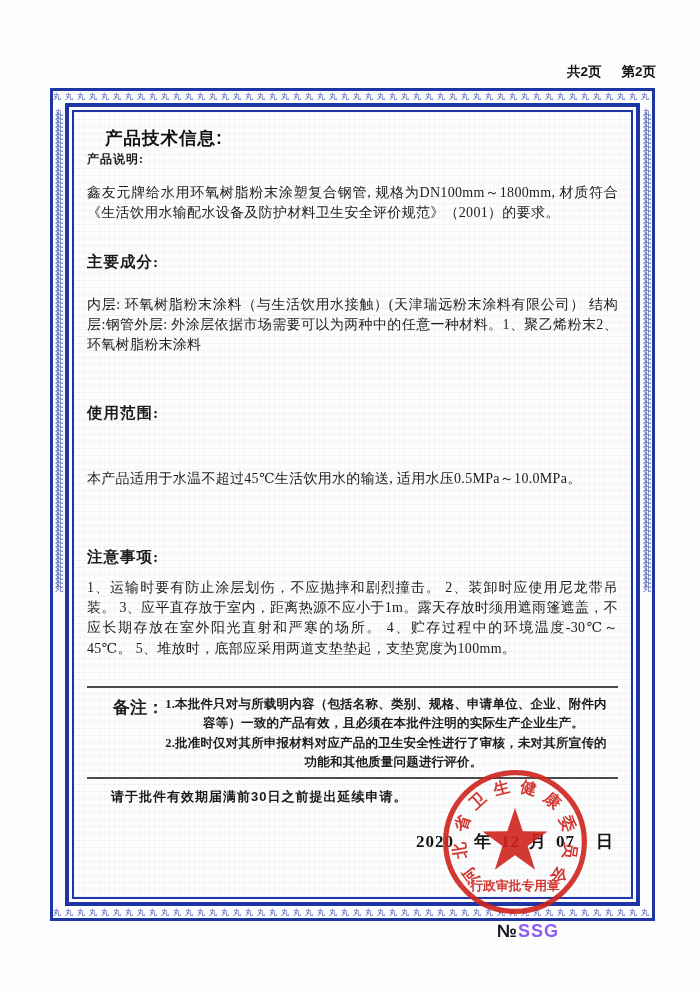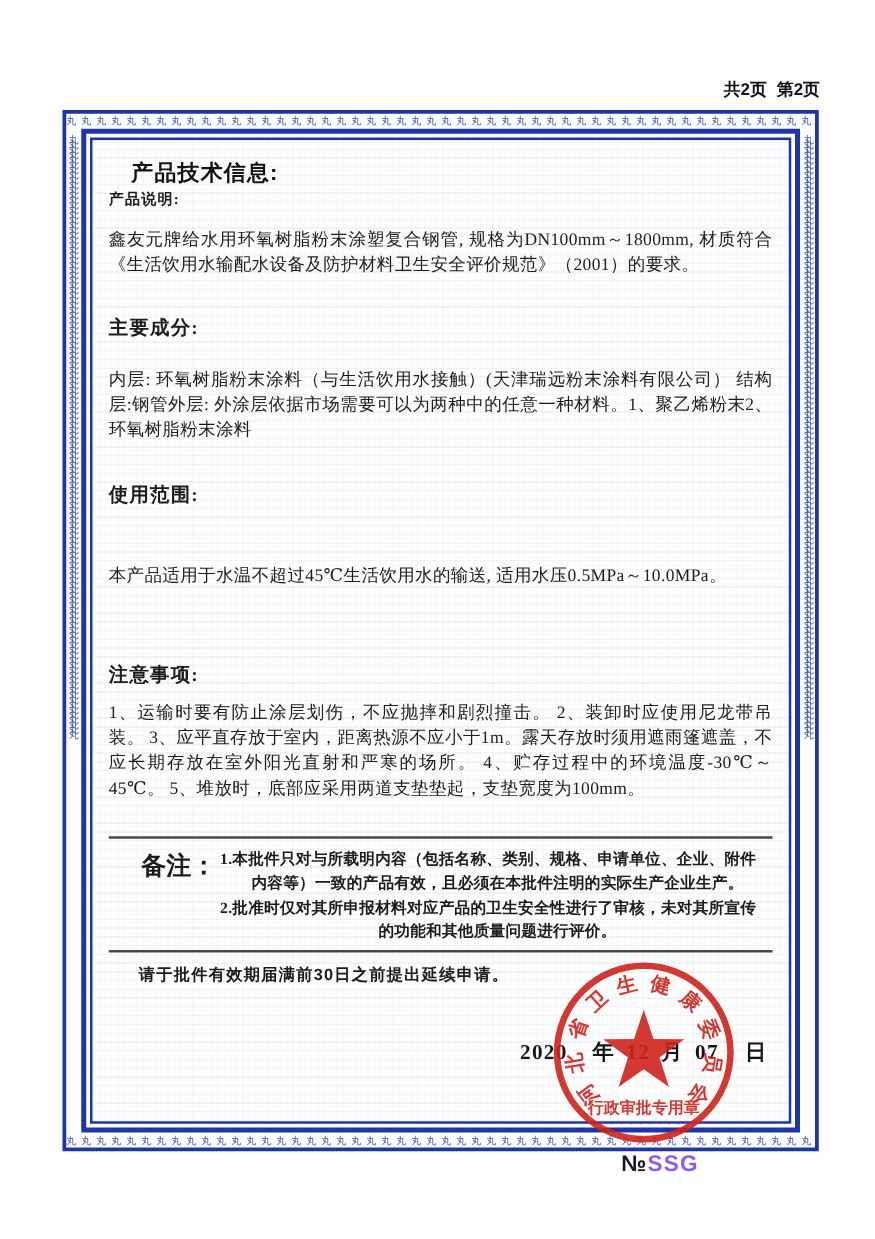--- a/index.html
+++ b/index.html
@@ -6,21 +6,21 @@
   html,body { background:#ffffff; }
   .sheet {
     position:relative; width:700px; height:991px; margin:0 auto;
     background:#fdfdfe; overflow:hidden;
     font-family:"Liberation Serif","DejaVu Serif",serif;
     color:#1c1c1c;
   }
   
   .pagination {
     position:absolute; top:63px; right:44px;
-    display:flex; gap:8px;
+    display:flex; gap:20px;
     font-family:"Liberation Sans","DejaVu Sans",sans-serif;
     font-weight:bold; font-size:13.5px; color:#111;
   }
   
   .cert-frame {
     position:absolute; left:50px; top:88px; width:605px; height:833px;
     border:3px solid #1e35a6; background:#fdfdfe;
   }
   .glyph-strip {
     position:absolute; color:#4054ae; font-size:8px; line-height:11px;
@@ -42,32 +42,32 @@
   .doc-title {
     margin:6px 0 0 18px; font-size:17.5px; font-weight:bold; color:#111;
     font-family:"Liberation Sans","DejaVu Sans",sans-serif; letter-spacing:1px;
   }
   .doc-subtitle { margin:1px 0 0 0; font-size:12px; font-weight:600; letter-spacing:1px; }
   .para { font-size:14px; line-height:1.45; letter-spacing:.3px; text-align:justify; }
   .p-desc        { margin-top:15px; }
   .h-section     { font-size:15.5px; font-weight:600; letter-spacing:1px; }
   .h-components  { margin-top:28px; }
   .p-components  { margin-top:22px; }
-  .h-usage       { margin-top:31px;font-family:Liberation Serif, serif; }
+  .h-usage       { margin-top:48px;font-family:Liberation Serif, serif; }
   .p-usage       { margin-top:45px; }
   .h-precautions { margin-top:57px; }
   .p-precautions { margin-top:10px; }
   .rule { border:0; border-top:2px solid #4a4a4a; height:0; }
   .rule-1 { margin-top:27px; }
   .rule-2 { margin-top:5px; }
   
   .remarks { display:flex; margin:7px 10px 0 26px; }
   .remarks-label {
     font-family:"Liberation Sans","DejaVu Sans",sans-serif;
-    font-weight:bold; font-size:20px; white-space:nowrap; padding-top:1px;
+    font-weight:bold; font-size:17px; white-space:nowrap; padding-top:1px;
   }
   .remarks-items { font-size:12.5px; font-weight:600; line-height:1.55; letter-spacing:.2px;text-align:center; }
   .remarks-item { padding-left:15px; text-indent:-15px; }
   .renewal {
     margin:9px 0 0 24px;
     font-family:"Liberation Sans","DejaVu Sans",sans-serif;
     font-weight:bold; font-size:13px; letter-spacing:1px; color:#1a1a1a;
   }
   
   .date-line {

